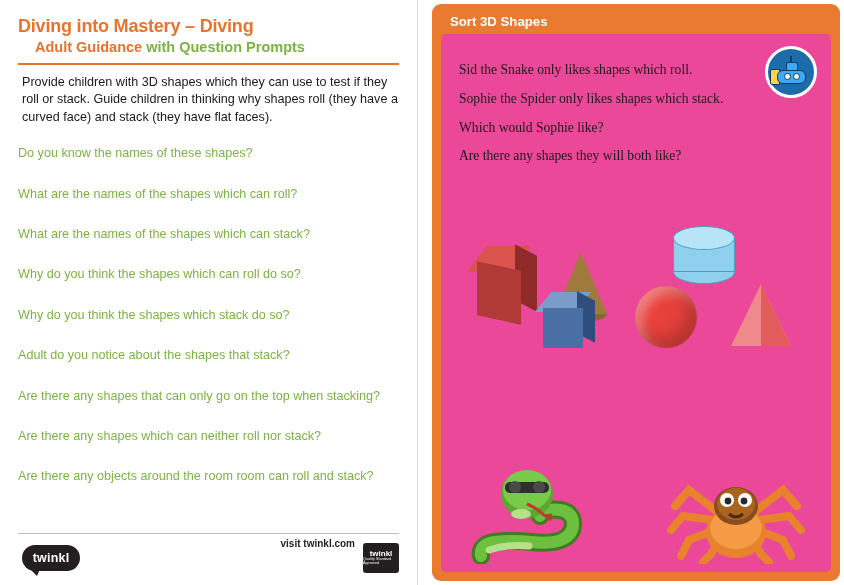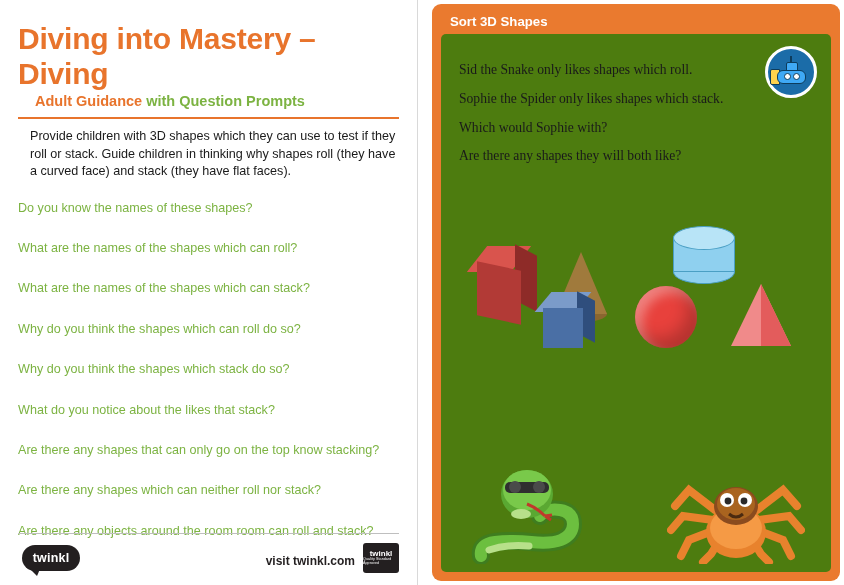--- a/index.html
+++ b/index.html
@@ -27,44 +27,44 @@
     left: 0; top: 0;
     width: 418px;
     height: 585px;
     box-sizing: border-box;
     padding: 16px 18px 0 18px;
     background: #ffffff;
     border-right: 1px solid #d9d9d9;
   }
   .title {
     color: #e8742c;
-    font-size: 30px;
+    font-size: 18px;
     font-weight: bold;
     letter-spacing: -0.2px;
     line-height: 1.15;
-    margin: 6px 0 2px 0;
+    margin: 0 0 2px 0;
   }
   .subtitle {
     font-size: 14.5px;
     font-weight: bold;
     line-height: 1.2;
     margin: 0 0 7px 17px;
   }
   .subtitle .s1 { color: #e8742c; }
   .subtitle .s2 { color: #7cb342; }
   .rule {
     height: 2px;
     background: #e8742c;
     margin: 0 0 9px 0;
   }
   .intro {
     font-size: 12.6px;
     color: #1a1a1a;
     line-height: 1.38;
-    margin: 0 0 13px 12px;
+    margin: 0 0 13px 4px;
   }
   .prompts {
     display: flex;
     flex-direction: column;
     gap: 12px;
   }
   .prompt {
     color: #7cb342;
     font-size: 12.6px;
     line-height: 28.4px;
@@ -107,22 +107,22 @@
     left: 8px;
     bottom: -5px;
     width: 0; height: 0;
     border-left: 7px solid transparent;
     border-right: 3px solid transparent;
     border-top: 7px solid #231f20;
   }
   .visit {
     position: absolute;
     right: 44px;
-    top: 21px;
-    font-size: 12px;
+    top: 5px;
+    font-size: 10px;
     font-weight: bold;
     color: #231f20;
   }
   .badge {
     position: absolute;
     right: 0;
     top: 10px;
     width: 36px;
     height: 30px;
     background: #231f20;
@@ -154,21 +154,21 @@
     font-size: 13.2px;
     font-weight: bold;
     padding: 2px 0 6px 9px;
   }
   .card-body {
     position: absolute;
     left: 9px;
     right: 9px;
     top: 30px;
     bottom: 9px;
-    background: #4d7c0f;
+    background: #ec4899;
     border-radius: 5px;
     padding: 22px 18px 0 18px;
     box-sizing: border-box;
   }
   .submarine {
     position: absolute;
     right: 14px;
     top: 12px;
     width: 52px;
     height: 52px;
@@ -372,22 +372,22 @@
     </div>
     <div class="rule"></div>
     <div class="intro">Provide children with 3D shapes which they can use to test if they roll or stack. Guide children in thinking why shapes roll (they have a curved face) and stack (they have flat faces).</div>
 
     <div class="prompts">
       <div class="prompt">Do you know the names of these shapes?</div>
       <div class="prompt">What are the names of the shapes which can roll?</div>
       <div class="prompt">What are the names of the shapes which can stack?</div>
       <div class="prompt">Why do you think the shapes which can roll do so?</div>
       <div class="prompt">Why do you think the shapes which stack do so?</div>
-      <div class="prompt">What do you notice about the likes that stack?</div>
-      <div class="prompt">Are there any shapes that can only go on the top know stacking?</div>
+      <div class="prompt">Adult do you notice about the shapes that stack?</div>
+      <div class="prompt">Are there any shapes that can only go on the top when stacking?</div>
       <div class="prompt">Are there any shapes which can neither roll nor stack?</div>
       <div class="prompt">Are there any objects around the room room can roll and stack?</div>
     </div>
 
     <div class="footer">
       <div class="footer-rule"></div>
       <div class="twinkl-logo">twinkl</div>
       <div class="visit">visit twinkl.com</div>
       <div class="badge">
         <span class="b1">twinkl</span>
@@ -406,21 +406,21 @@
         <div class="sub-tower"></div>
         <div class="sub-fin"></div>
         <div class="sub-body"></div>
         <div class="sub-win" style="left:16px"></div>
         <div class="sub-win" style="left:25px"></div>
       </div>
 
       <div class="questions">
         <div class="question">Sid the Snake only likes shapes which roll.</div>
         <div class="question">Sophie the Spider only likes shapes which stack.</div>
-        <div class="question">Which would Sophie with?</div>
+        <div class="question">Which would Sophie like?</div>
         <div class="question">Are there any shapes they will both like?</div>
       </div>
 
       <div class="shapes">
 
         <div>
           <div class="cuboid-top"></div>
           <div class="cuboid-side"></div>
           <div class="cuboid-front"></div>
         </div>

